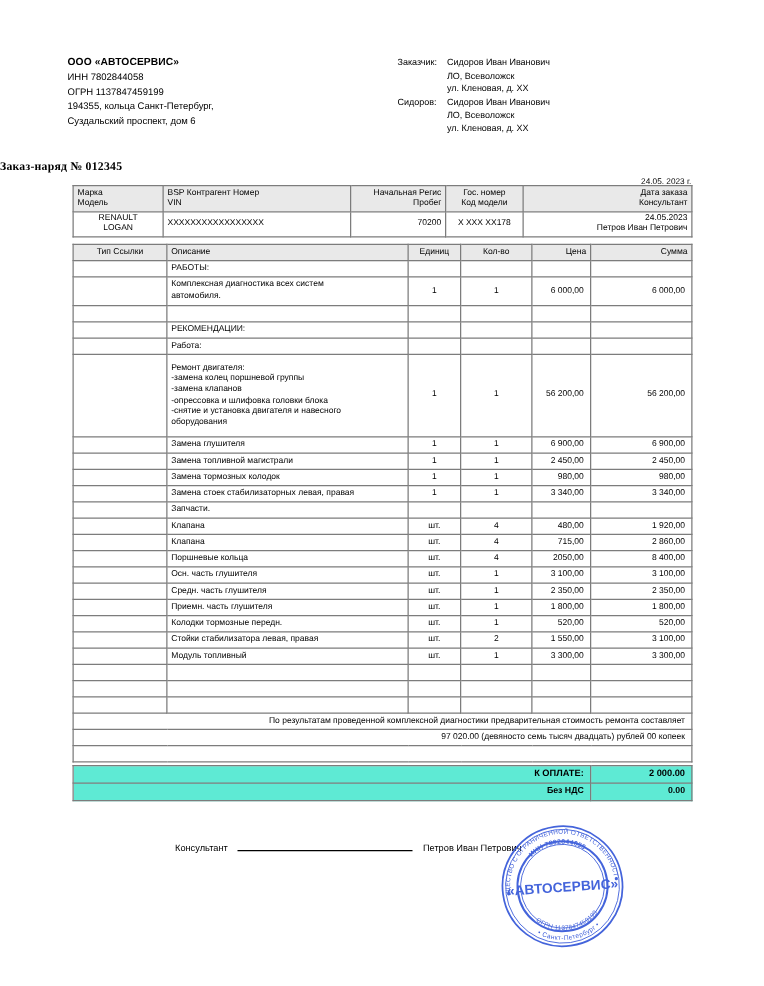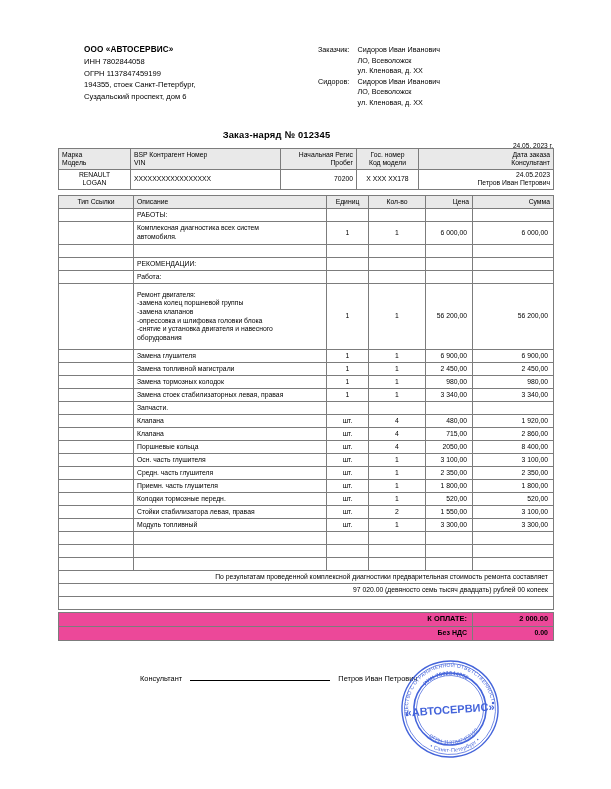--- a/index.html
+++ b/index.html
@@ -10,29 +10,29 @@
     background: #ffffff;
     font-family: "Liberation Sans", "DejaVu Sans", sans-serif;
     color: #000000;
     position: relative;
     overflow: hidden;
   }
   .page { position: relative; width: 611px; height: 789px; }
 
   
   .hdr { position: absolute; left: 0; top: 0; width: 611px; }
-  .hdr-left { position: absolute; left: 84px; top: 44px; font-size: 7.6px; line-height: 11.8px; }
+  .hdr-left { position: absolute; left: 54px; top: 44px; font-size: 7.6px; line-height: 11.8px; }
   .hdr-left .org { font-weight: bold; font-size: 8.2px; letter-spacing: .1px; }
   .hdr-right { position: absolute; left: 318px; top: 45px; font-size: 7.2px; line-height: 10.6px; }
   .hdr-right table { border-collapse: collapse; }
   .hdr-right td { vertical-align: top; padding: 0; font-size: 7.2px; line-height: 10.6px; }
   .hdr-right td.lbl { padding-right: 8px; white-space: nowrap; margin-left: 40px; }
 
-  .doc-title { position: absolute; left: 0; top: 129px; width: 553px; text-align: center;
-               font-weight: bold; font-size: 9.4px; letter-spacing: .2px; }
+  .doc-title { position: absolute; left: 0; top: 129px; width: 553px; text-align: left;
+               font-weight: bold; font-size: 9.4px; letter-spacing: .2px; font-family: Liberation Serif, serif; }
   .doc-date { position: absolute; left: 0; top: 142px; width: 553px; text-align: right; font-size: 6.6px; }
 
   
   table.grid { border-collapse: collapse; position: absolute; left: 58px; width: 495px; table-layout: fixed; }
   table.grid td, table.grid th { border: 1px solid #7c7c7c; padding: 1px 3px; font-size: 6.8px;
                                  font-weight: normal; vertical-align: middle; line-height: 8.6px; }
 
   
   #vehicle-table { top: 148px; }
   #vehicle-table td { height: 11px; }
@@ -50,21 +50,21 @@
   #items-table td.qty { text-align: center; }
   #items-table tr.tall td { height: 66px; }
   #items-table tr.tall2 td { height: 23px; }
   .multiline { white-space: pre-line; line-height: 8.3px; }
 
   
   #items-table td.note { text-align: right; padding-right: 5px; font-size: 6.8px; }
 
   
   #totals-table { top: 612px; }
-  #totals-table td { background: #ec4899; height: 14px; font-weight: bold; font-size: 7.4px; }
+  #totals-table td { background: #5eead4; height: 14px; font-weight: bold; font-size: 7.4px; }
   #totals-table td.lbl { text-align: right; padding-right: 5px; }
   #totals-table td.val { text-align: right; padding-right: 5px; }
   #totals-table tr.nds td { font-size: 7px; }
 
   
   .sig { position: absolute; left: 140px; top: 673px; font-size: 7.4px; }
   .sig .line { display: inline-block; width: 140px; border-bottom: 1px solid #000; margin: 0 6px 0 6px; height: 8px; }
 
   
   .stamp { position: absolute; left: 398px; top: 657px; width: 104px; height: 104px; }
@@ -73,21 +73,21 @@
 </head>
 <body>
 
 <div class="page">
 
   <div class="hdr">
     <div class="hdr-left">
       <div class="org">ООО «АВТОСЕРВИС»</div>
       <div>ИНН 7802844058</div>
       <div>ОГРН 1137847459199</div>
-      <div>194355, стоек Санкт-Петербург,</div>
+      <div>194355, кольца Санкт-Петербург,</div>
       <div>Суздальский проспект, дом 6</div>
     </div>
 
     <div class="hdr-right">
       <table>
         <tbody>
             <tr>
           <td class="lbl">Заказчик:</td>
           <td>Сидоров Иван Иванович</td>
         </tr>

